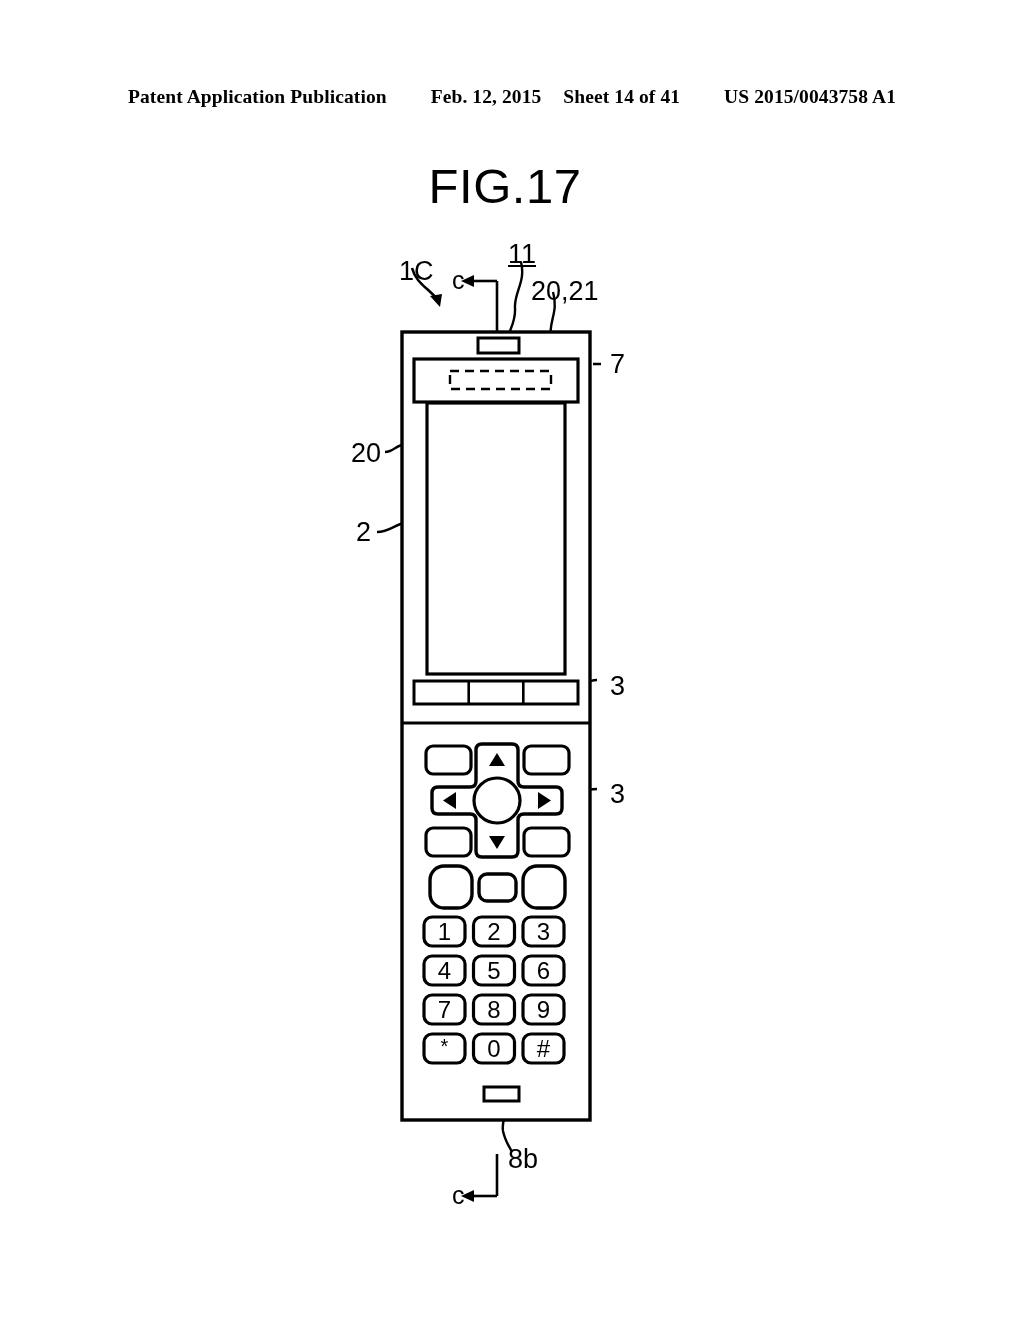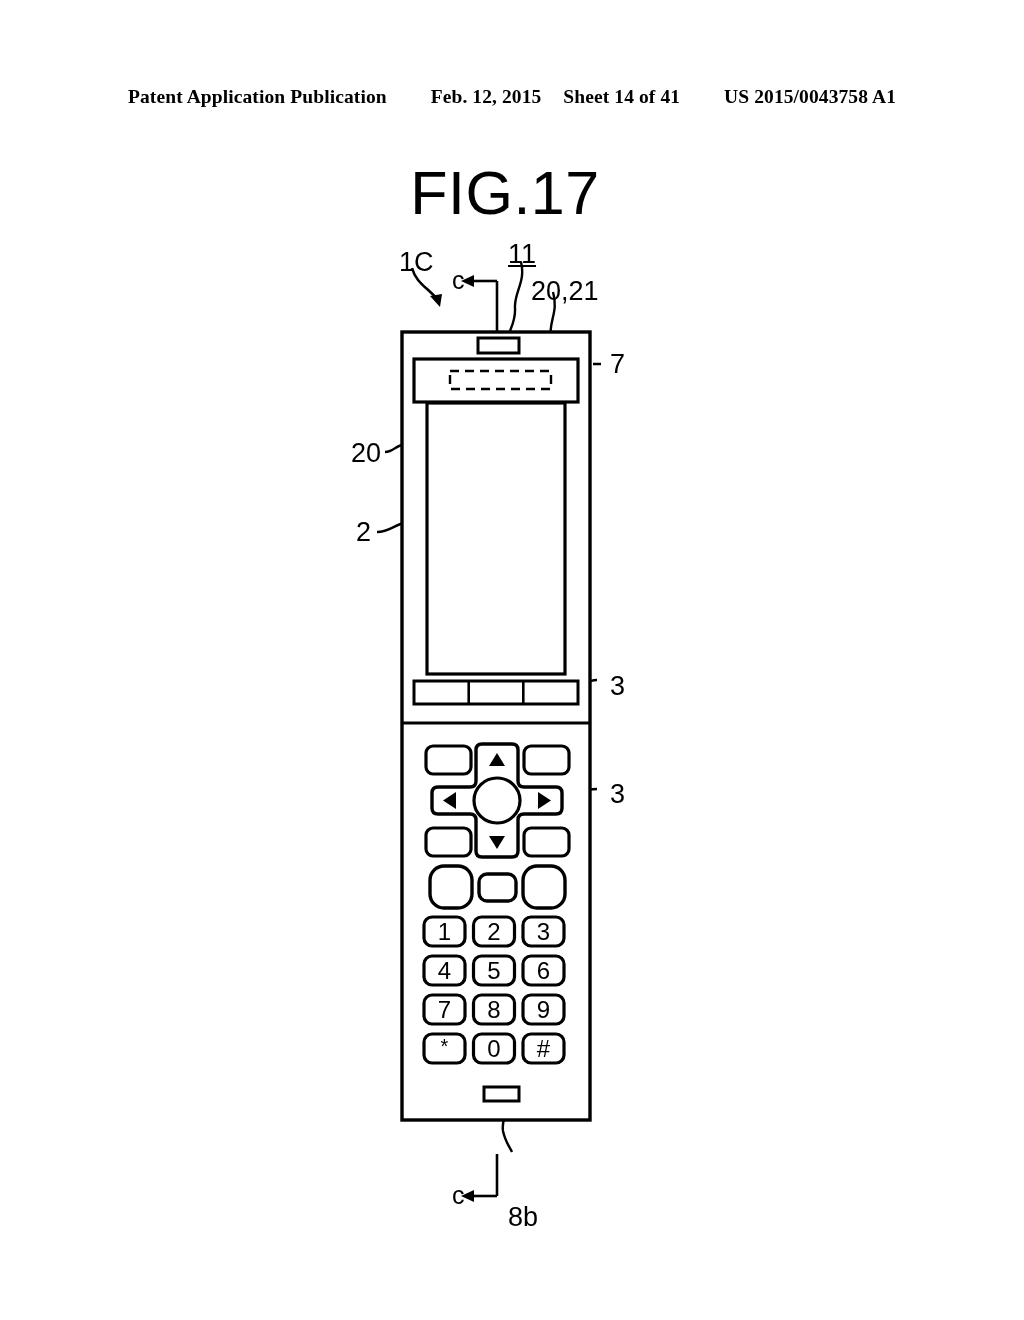--- a/index.html
+++ b/index.html
@@ -33,21 +33,21 @@
   #patent-header .gap-lg { display: inline-block; width: 34px; }
   #patent-header .gap-sm { display: inline-block; width: 12px; }
 
   
   #figure-title {
     position: absolute;
     left: 0;
     top: 158px;
     width: 1010px;
     text-align: center;
-    font-size: 61px;
+    font-size: 49px;
     letter-spacing: 0.5px;
   }
 
   
   #drawing {
     position: absolute;
     left: 0;
     top: 0;
     width: 1024px;
     height: 1320px;
@@ -222,23 +222,23 @@
         <rect x="473.5" y="1034" width="41" height="29" rx="8" ry="8" fill="#fff" stroke="#000" stroke-width="3.2"></rect>
         <text x="494" y="1056.5" text-anchor="middle" font-family="&quot;Liberation Sans&quot;, sans-serif" font-size="24" fill="#000">0</text>
         <rect x="523" y="1034" width="41" height="29" rx="8" ry="8" fill="#fff" stroke="#000" stroke-width="3.2"></rect>
         <text x="543.5" y="1056.5" text-anchor="middle" font-family="&quot;Liberation Sans&quot;, sans-serif" font-size="24" fill="#000">#</text>
       </g>
 
     <rect x="484" y="1087" width="35" height="14" fill="#fff" stroke="#000" stroke-width="3"></rect>
   </svg>
 </div>
 
-<div class="callout" style="left:399px; top:249px;">1C</div>
+<div class="callout" style="left:399px; top:258px;">1C</div>
 <div class="callout callout-sm" style="left:452px; top:268px;">c</div>
 <div class="callout" style="left:508px; top:241px;text-decoration:underline;">11</div>
 <div class="callout" style="left:531px; top:278px;text-align:right;">20,21</div>
 <div class="callout" style="left:610px; top:351px;">7</div>
 <div class="callout" style="left:351px; top:440px;">20</div>
 <div class="callout" style="left:356px; top:519px;">2</div>
 <div class="callout" style="left:610px; top:673px;">3</div>
 <div class="callout" style="left:610px; top:781px;">3</div>
-<div class="callout" style="left:508px; top:1204px;">8b</div>
+<div class="callout" style="left:508px; top:1146px;">8b</div>
 <div class="callout callout-sm" style="left:452px; top:1183px;">c</div>
 
 </body></html>

